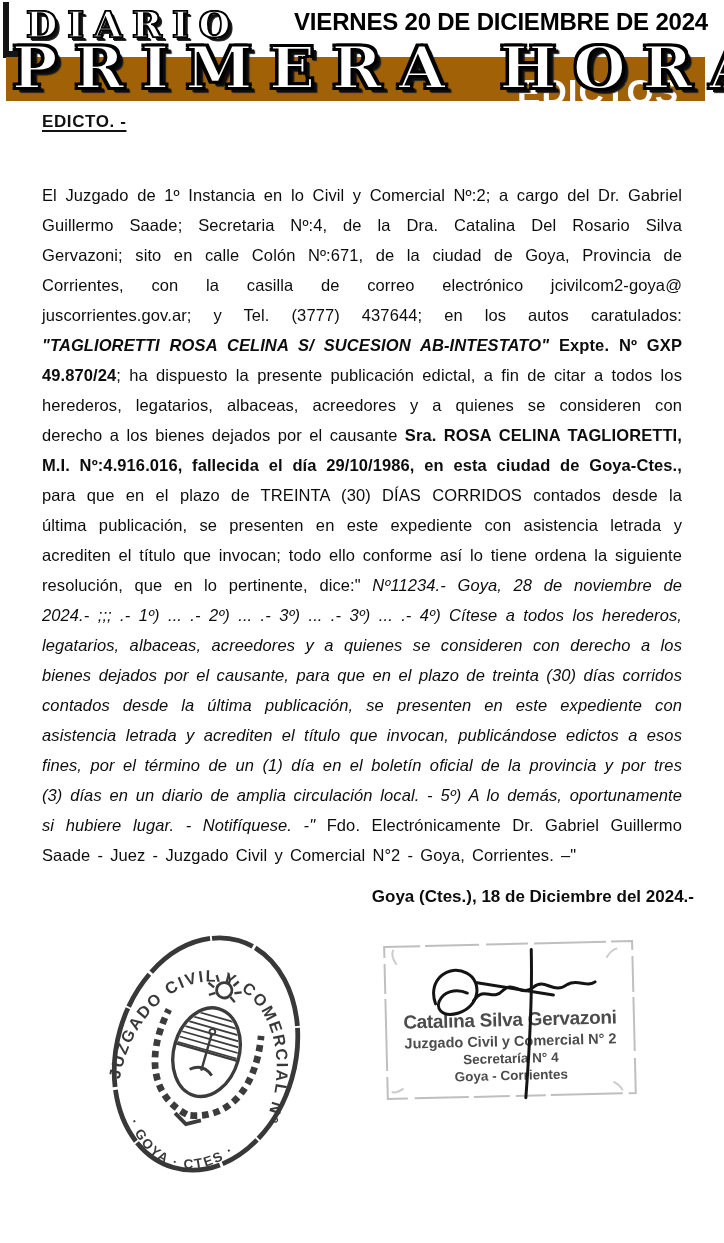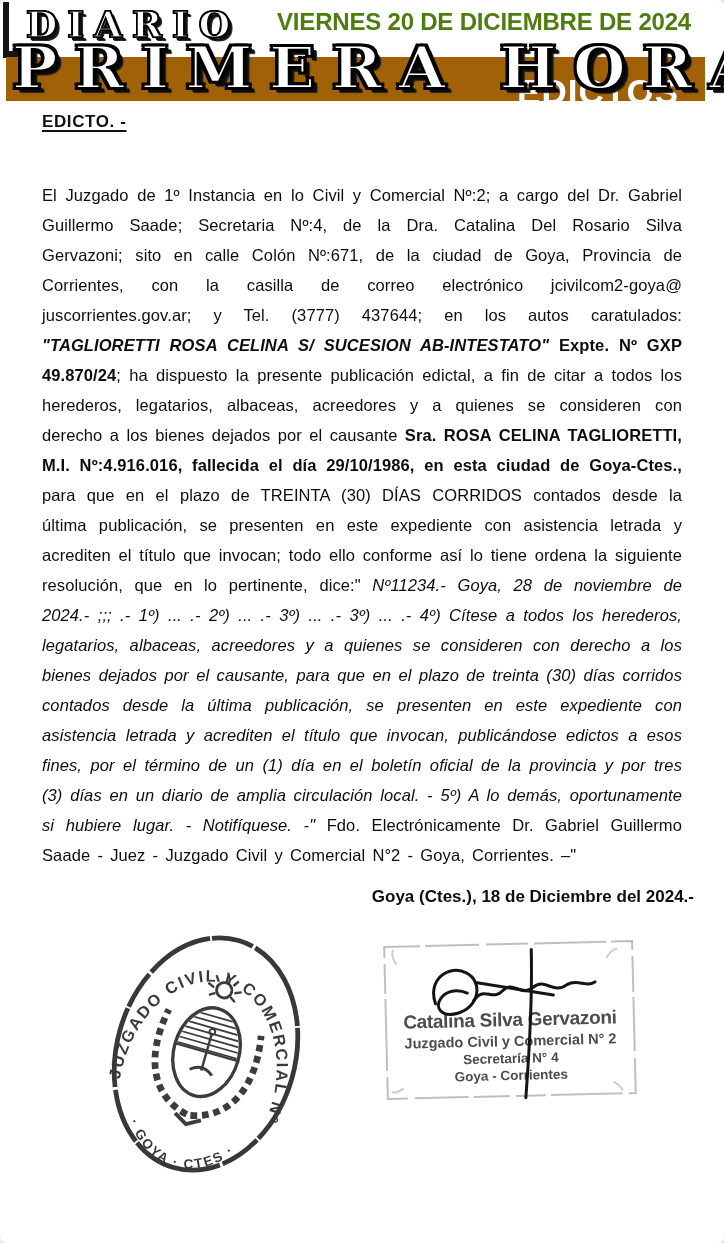--- a/index.html
+++ b/index.html
@@ -1,34 +1,34 @@
 <!DOCTYPE html>
 <html><head>
 <meta charset="utf-8">
 <style>
   html,body{margin:0;padding:0;background:#e8e8e8;}
   .page{
     position:relative;width:724px;height:1243px;margin:0 auto;background:#ffffff;
-    font-family:"Liberation Sans",sans-serif;color:#111;overflow:hidden;border-radius:7px;
+    font-family:"Liberation Sans",sans-serif;color:#111;overflow:hidden;
   }
   
   .masthead{position:absolute;top:0;left:0;width:724px;height:112px;}
   .left-rule{position:absolute;left:3px;top:2px;width:6px;height:56px;background:#141414;}
   .left-rule-notch{position:absolute;left:3px;top:51px;width:17px;height:6px;background:#141414;}
   .diario{
     position:absolute;left:26px;top:3px;
     font-family:"DejaVu Serif",serif;font-weight:bold;font-size:36px;letter-spacing:10px;
     color:#fff;-webkit-text-stroke:1.5px #000;
     text-shadow:-1px -1px 0 #000,1px -1px 0 #000,-1px 1px 0 #000,1px 1px 0 #000,
                  3px 3px 0 #111,4px 4px 0 #2b2b2b;
     white-space:nowrap;
   }
   .issue-date{
-    position:absolute;right:33px;top:8px;font-size:24px;font-weight:bold;
-    letter-spacing:-0.2px;color:#4d7c0f;white-space:nowrap;
+    position:absolute;right:16px;top:8px;font-size:24px;font-weight:bold;
+    letter-spacing:-0.2px;color:#000000;white-space:nowrap;
   }
   .bar{position:absolute;left:6px;top:57px;width:699px;height:44px;background:#a16207;overflow:hidden;}
   .section-label{
     position:absolute;right:26px;bottom:-11px;color:#fdfdfd;font-weight:bold;
     font-size:35px;letter-spacing:1px;white-space:nowrap;
   }
   .primera{
     position:absolute;left:12px;top:33px;z-index:2;
     font-family:"DejaVu Serif",serif;font-weight:bold;font-size:55px;letter-spacing:15px;
     color:#fff;-webkit-text-stroke:2px #000;

